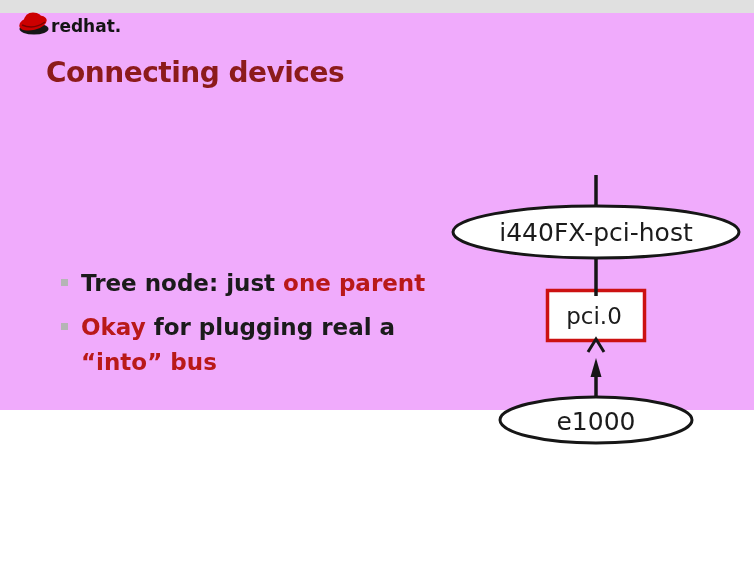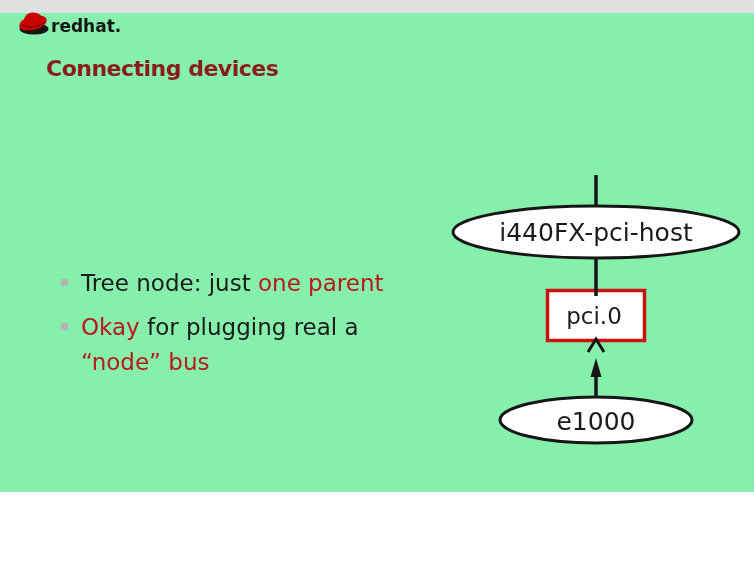--- a/index.html
+++ b/index.html
@@ -2,33 +2,33 @@
 <html style="--topbar: #e0e0e0; --title-red: #8c1b1b; --accent-red: #b91919; --box-red: #cc1111; --brand-red: #cc0000; --ink: #1b1b1b; --marker: #b5b5b5; --node-stroke: #161616;"><head>
 <meta charset="utf-8">
 <style>
   :root{
     --topbar:#e0e0e0; --title-red:#8c1b1b; --accent-red:#b91919; --box-red:#cc1111;
     --brand-red:#cc0000; --ink:#1b1b1b; --marker:#b5b5b5; --node-stroke:#161616;
   }
   *{box-sizing:border-box; margin:0; padding:0;}
   html,body{width:754px; height:566px; overflow:hidden; background:#fff;}
   body{font-family:"DejaVu Sans","Liberation Sans",sans-serif; color:var(--ink);}
-  .slide{position:relative; width:754px; height:492px; background:#86efac;}
+  .slide{position:relative; width:754px; height:410px; background:#f0abfc;}
   .topbar{position:absolute; left:0; top:0; width:754px; height:13px; background:var(--topbar);}
   .logo{position:absolute; left:18px; top:8px;}
   .title{
     position:absolute; left:46px; top:56px;
-    font-size:22px; font-weight:700; letter-spacing:-0.5px;
+    font-size:28px; font-weight:700; letter-spacing:-0.5px;
     color:var(--title-red);
   }
   .bullets{position:absolute; left:61px; top:266px; width:352px; font-size:23px; line-height:35px;}
   .bullet{display:flex; align-items:flex-start;}
   .bullet + .bullet{margin-top:9px;}
   .marker{width:7px; height:7px; background:var(--marker); margin:13px 13px 0 0; flex:none;}
-  .bullet-text{flex:1;}
+  .bullet-text{flex:1;font-weight:bold;}
   .nowrap{white-space:nowrap;}
   .red{color:var(--accent-red);}
   .diagram{position:absolute; left:440px; top:160px;}
   .diagram line, .diagram path.caret{stroke:var(--node-stroke);}
   .diagram ellipse{fill:#ffffff; stroke:var(--node-stroke); stroke-width:3;}
   .diagram rect.bus-box{fill:#ffffff; stroke:var(--box-red); stroke-width:3.5;}
   .diagram text{fill:var(--ink); text-anchor:middle;}
   .logo text{fill:#141414;}
 </style>
 </head>
@@ -52,21 +52,21 @@
 
   <div class="bullets">
 
     <div class="bullet">
       <span class="marker"></span>
       <span class="bullet-text nowrap"><span>Tree node: just </span><span class="red">one parent</span></span>
     </div>
 
     <div class="bullet">
       <span class="marker"></span>
-      <span class="bullet-text"><span class="red">Okay</span><span> for plugging real a</span><br><span class="red">“node” bus</span></span>
+      <span class="bullet-text"><span class="red">Okay</span><span> for plugging real a</span><br><span class="red">“into” bus</span></span>
     </div>
 
   </div>
 
   <svg class="diagram" width="314" height="300" viewBox="440 160 314 300">
 
     <line x1="596" y1="175" x2="596" y2="210" stroke-width="3.5"></line>
 
     <ellipse cx="596" cy="232" rx="143" ry="26"></ellipse>
     <text x="596" y="241" font-size="25">i440FX-pci-host</text>

